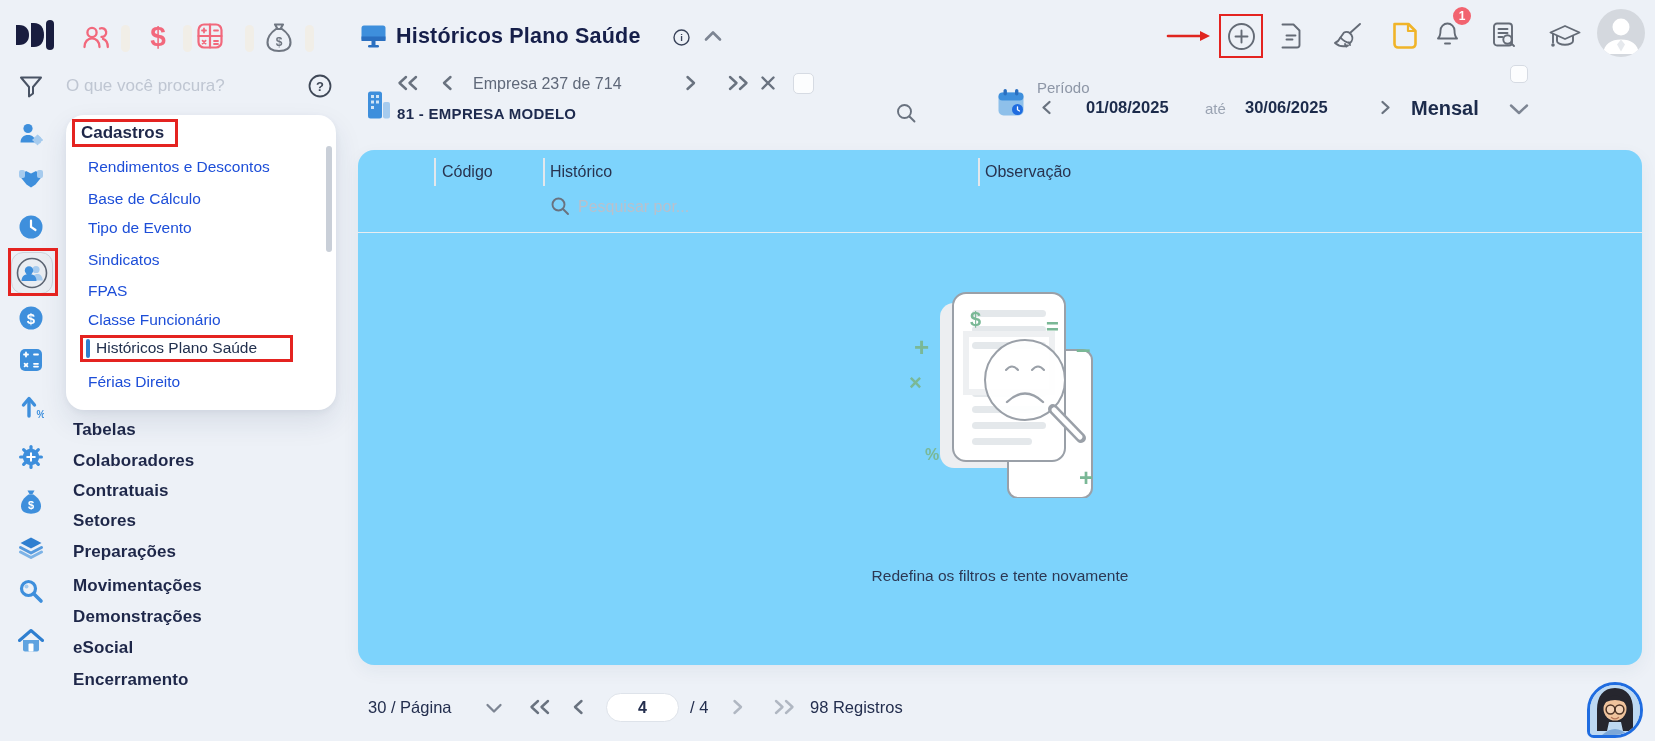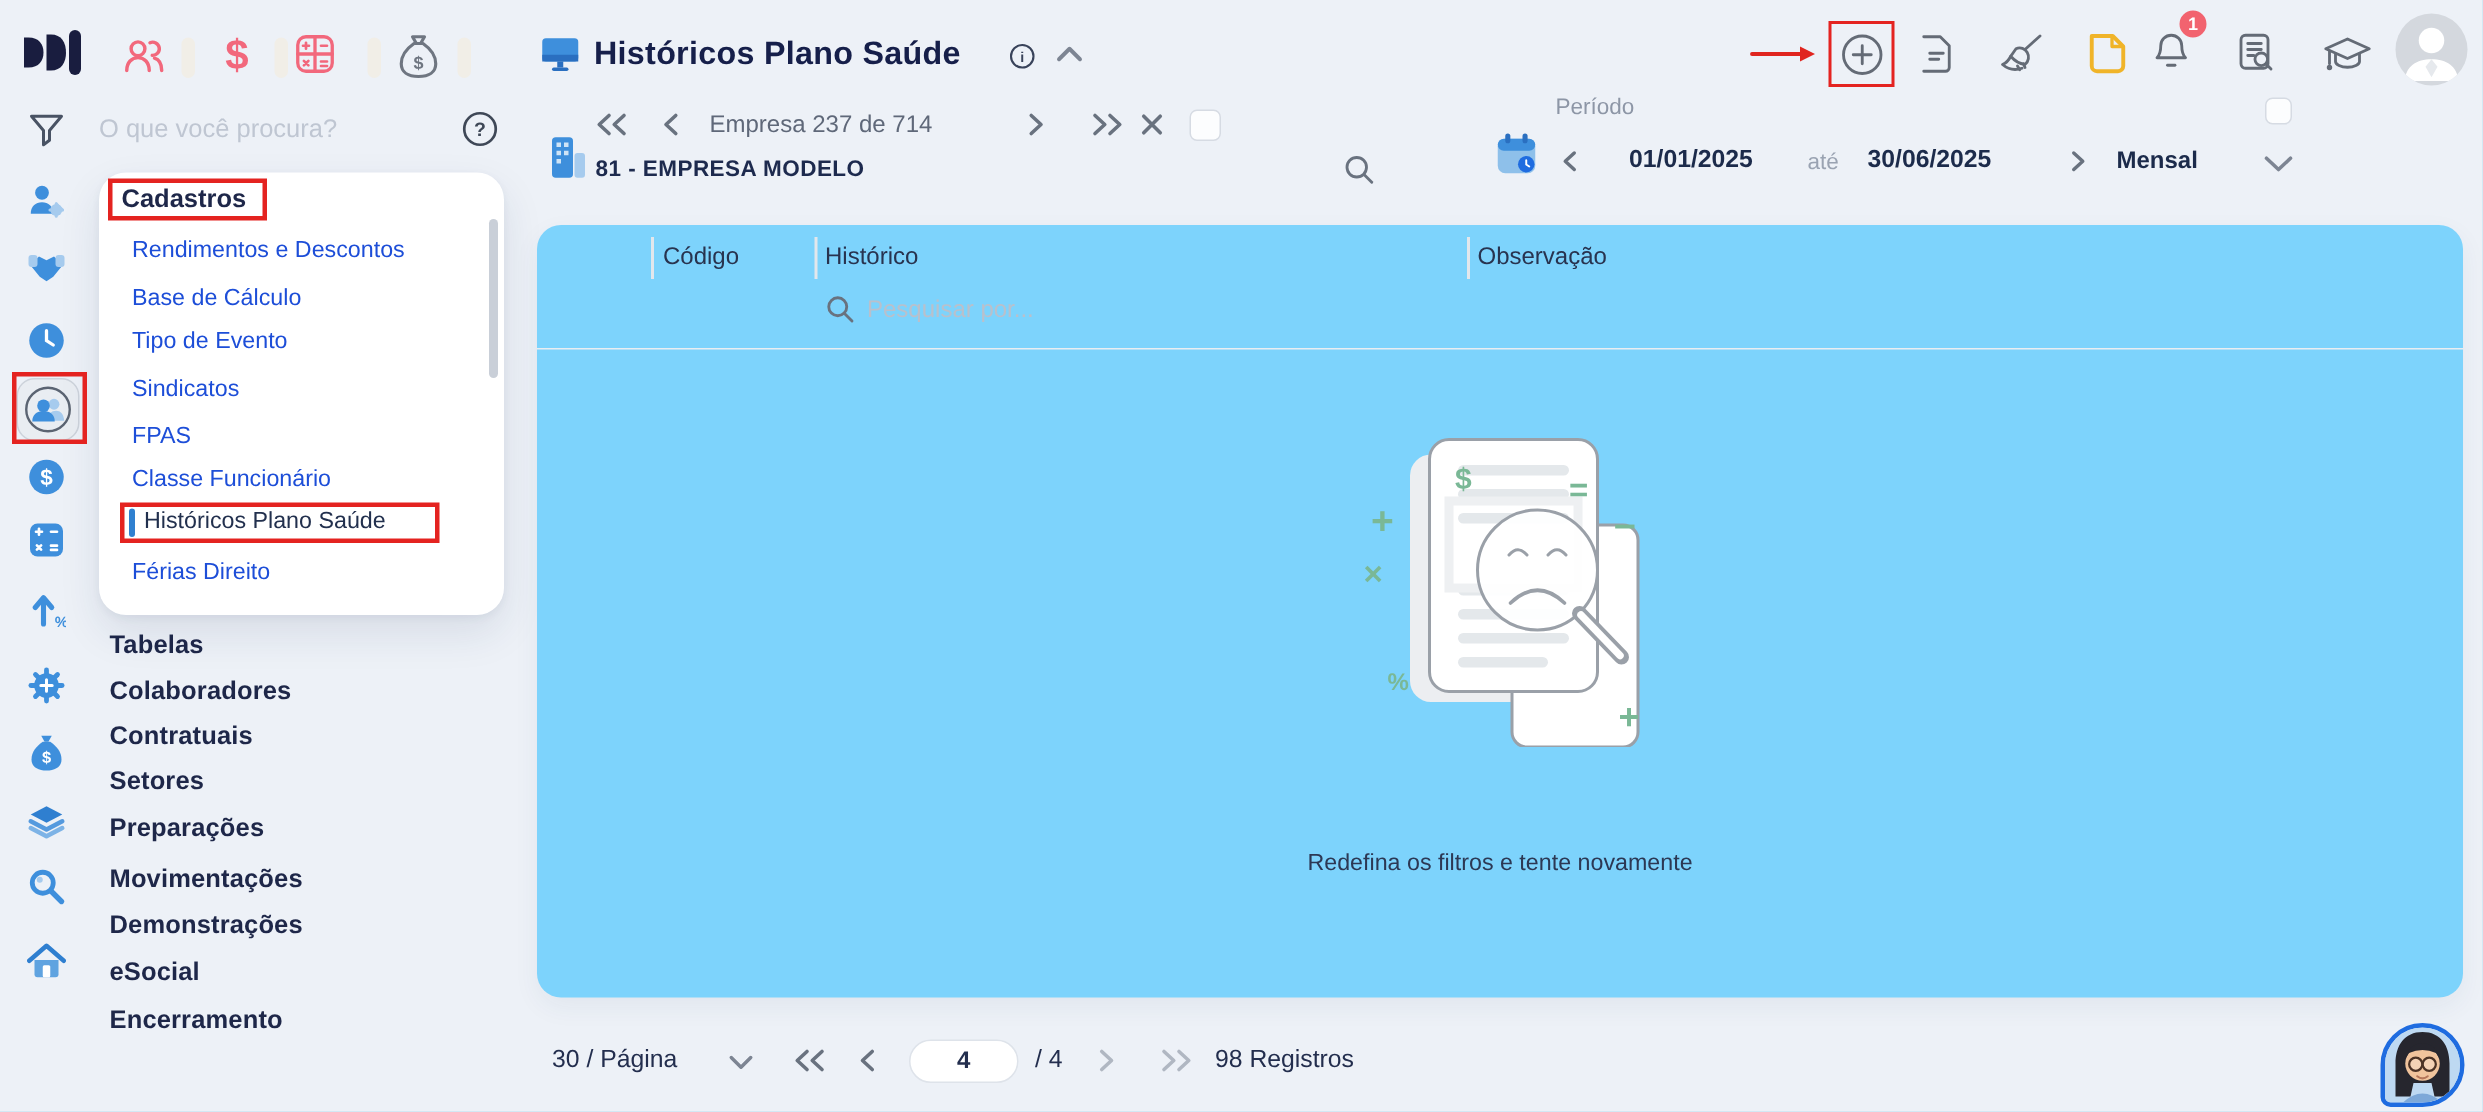--- a/index.html
+++ b/index.html
@@ -33,24 +33,24 @@
 
   
   .ann{position:absolute;border:3px solid #e42320;background:transparent;pointer-events:none;}
 
   
   .page-title{position:absolute;left:396px;top:36px;font-size:21.5px;font-weight:700;color:#161f4a;letter-spacing:.2px;white-space:nowrap;}
   .nav-txt{font-size:16px;color:#5f6879;}
   .company-name{position:absolute;left:397px;top:113px;font-size:15px;font-weight:600;color:#1d2a4e;letter-spacing:.3px;white-space:nowrap;}
   .chev{cursor:pointer;}
   .checkbox{position:absolute;border:1.5px solid #d6dbe3;border-radius:5px;background:#fcfdfe;cursor:pointer;}
-  .period-label{position:absolute;left:1037px;top:63px;font-size:15px;color:#8d96a6;text-align:center;}
+  .period-label{position:absolute;left:1037px;top:79px;font-size:15px;color:#8d96a6;text-align:center;}
   .date-txt{font-size:16.5px;font-weight:700;color:#1c2b4b;white-space:nowrap;}
   .ate-txt{font-size:15px;color:#9aa3b2;}
-  .mensal-txt{font-size:16px;font-weight:700;color:#1c2b4b;}
+  .mensal-txt{font-size:20px;font-weight:700;color:#1c2b4b;}
 
   
   .card{position:absolute;left:358px;top:150px;width:1284px;height:515px;background:#7dd3fc;border-radius:16px;
     box-shadow:0 6px 18px rgba(40,60,100,.06);}
   .col-sep{position:absolute;top:8px;width:2px;height:28px;background:#e3e7ec;}
   .th{position:absolute;top:22px;font-size:16px;font-weight:500;color:#28334f;transform:translateY(-50%);white-space:nowrap;}
   .tbl-search-input{position:absolute;left:218px;top:42px;width:300px;height:30px;border:none;outline:none;background:transparent;
     font-size:16px;color:#42506a;}
   .tbl-search-input::placeholder{color:#b9c0cc;}
   .card-divider{position:absolute;left:0;top:82px;width:100%;height:1px;background:#e9edf1;}
@@ -290,21 +290,21 @@
     <rect x="1.5" y="4.5" width="25" height="8" rx="4" fill="#3e8fdc"></rect>
     <rect x="6.5" y="1" width="3.4" height="6.5" rx="1.7" fill="#2a6fc0"></rect>
     <rect x="18" y="1" width="3.4" height="6.5" rx="1.7" fill="#2a6fc0"></rect>
     <circle cx="20.5" cy="21.5" r="5.5" fill="#1f6ce0"></circle>
     <path d="M20.5 18.8 v2.9 l2 1.3" stroke="#fff" stroke-width="1.3" fill="none" stroke-linecap="round"></path>
   </svg>
   <div class="period-label">Período</div>
   <svg class="abs chev" style="left:1040px;top:100px" width="13" height="15" viewBox="0 0 13 15" fill="none" stroke="#69727f" stroke-width="2.3" stroke-linecap="round" stroke-linejoin="round">
     <path d="M9.5 2 L3.5 7.5 9.5 13"></path>
   </svg>
-  <div class="abs date-txt cv" style="left:1086px;top:107px;cursor:pointer">01/01/2025</div>
+  <div class="abs date-txt cv" style="left:1086px;top:107px;cursor:pointer">01/08/2025</div>
   <div class="abs ate-txt cv" style="left:1205px;top:108px">até</div>
   <div class="abs date-txt cv" style="left:1245px;top:107px;cursor:pointer">30/06/2025</div>
   <svg class="abs chev" style="left:1379px;top:100px" width="13" height="15" viewBox="0 0 13 15" fill="none" stroke="#69727f" stroke-width="2.3" stroke-linecap="round" stroke-linejoin="round">
     <path d="M3.5 2 L9.5 7.5 3.5 13"></path>
   </svg>
   <div class="abs mensal-txt cv" style="left:1411px;top:108px;cursor:pointer">Mensal</div>
   <svg class="abs chev" style="left:1508px;top:102px" width="22" height="14" viewBox="0 0 22 14" fill="none" stroke="#7d8593" stroke-width="2.4" stroke-linecap="round" stroke-linejoin="round">
     <path d="M3 3.5 L11 11 19 3.5"></path>
   </svg>
   <div class="checkbox" style="left:1510px;top:65px;width:18px;height:18px;"></div>

